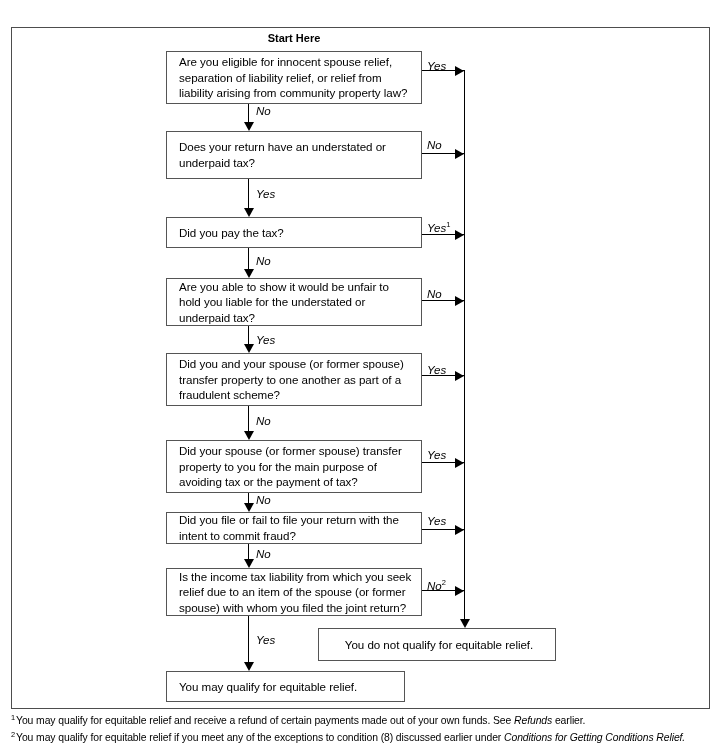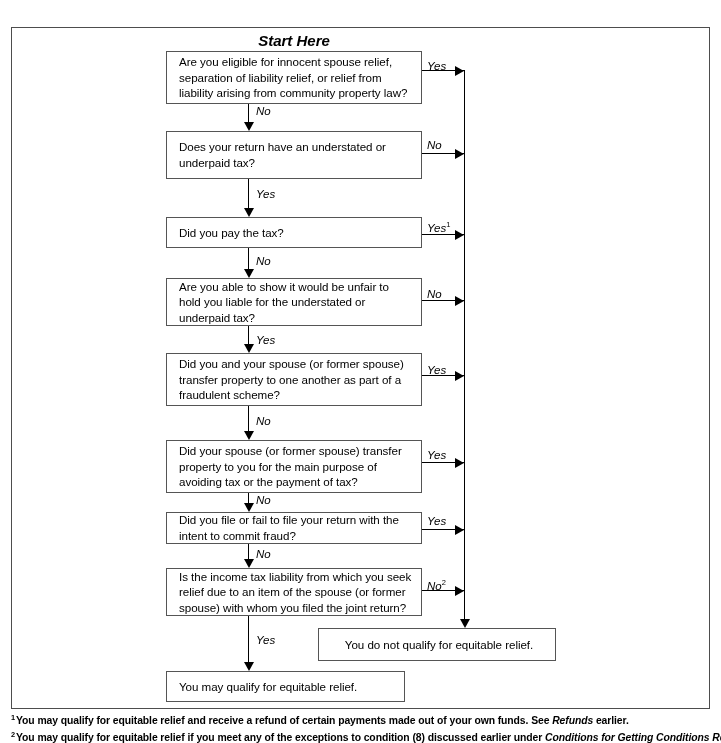--- a/index.html
+++ b/index.html
@@ -41,23 +41,22 @@
     width: 699px;
     height: 682px;
     border: 1px solid #4d4d4d;
     box-sizing: border-box;
     background: #ffffff;
   }
 
   
   .start-here {
     position: absolute;
-    font-style: italic;
     font-weight: bold;
-    font-size: 15px;
+    font-size: 11px;
     white-space: nowrap;
   }
 
   
   .node {
     position: absolute;
     box-sizing: border-box;
     border: 1px solid #555555;
     background: #ffffff;
     display: flex;
@@ -114,21 +113,20 @@
     left: 11px;
     top: 711px;
     width: 706px;
   }
   .footnote {
     position: relative;
     font-size: 10.4px;
     line-height: 13.5px;
     white-space: nowrap;
     letter-spacing: -0.09px;
-    font-weight: bold;
   }
   .footnote .mark {
     font-size: 7.4px;
     vertical-align: super;
     margin-right: 1px;
   }
   .footnote i { font-style: italic; }
 </style>
 </head>
 <body>

